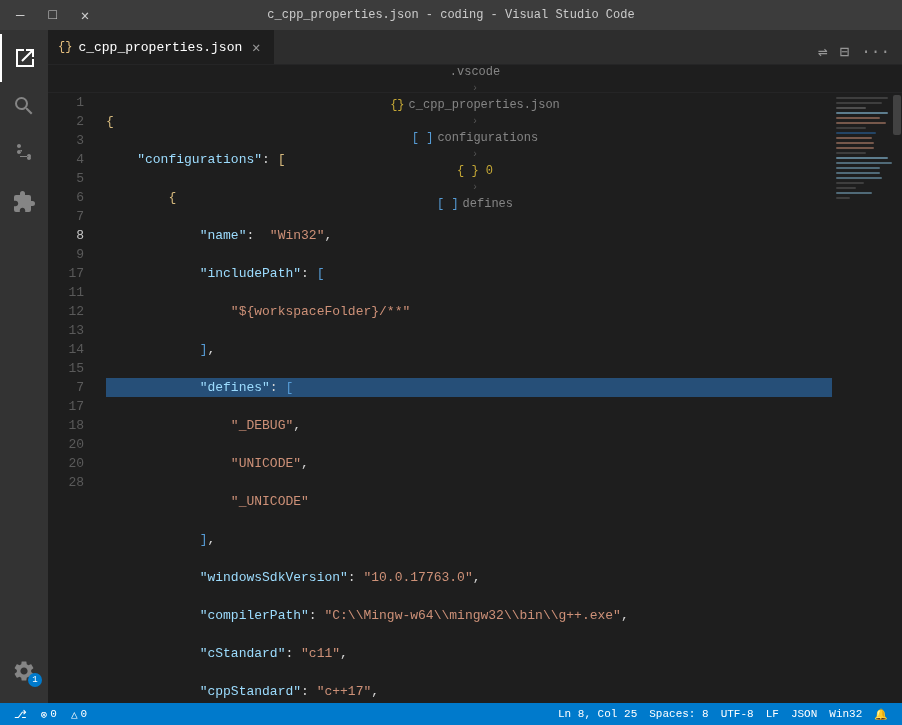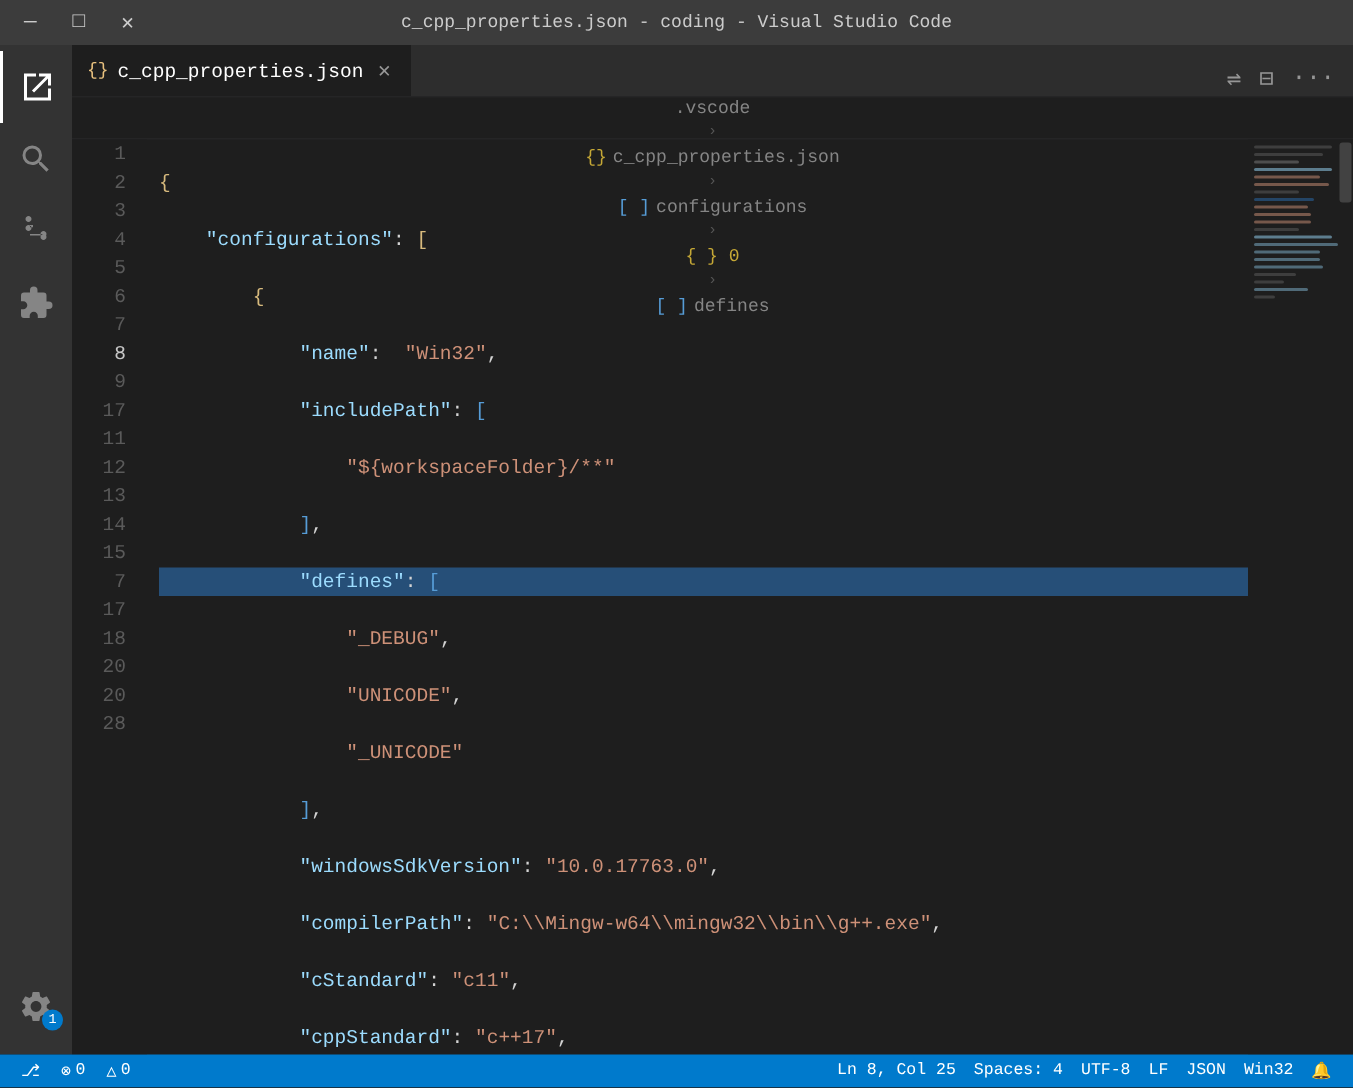--- a/index.html
+++ b/index.html
@@ -483,21 +483,21 @@
   </div>
   <div class="status-item">
     <span>△</span>
     <span>0</span>
   </div>
   <div class="status-right">
     <div class="status-item">
       <span>Ln 8, Col 25</span>
     </div>
     <div class="status-item">
-      <span>Spaces: 4</span>
+      <span>Spaces: 8</span>
     </div>
     <div class="status-item">
       <span>UTF-8</span>
     </div>
     <div class="status-item">
       <span>LF</span>
     </div>
     <div class="status-item">
       <span>JSON</span>
     </div>

